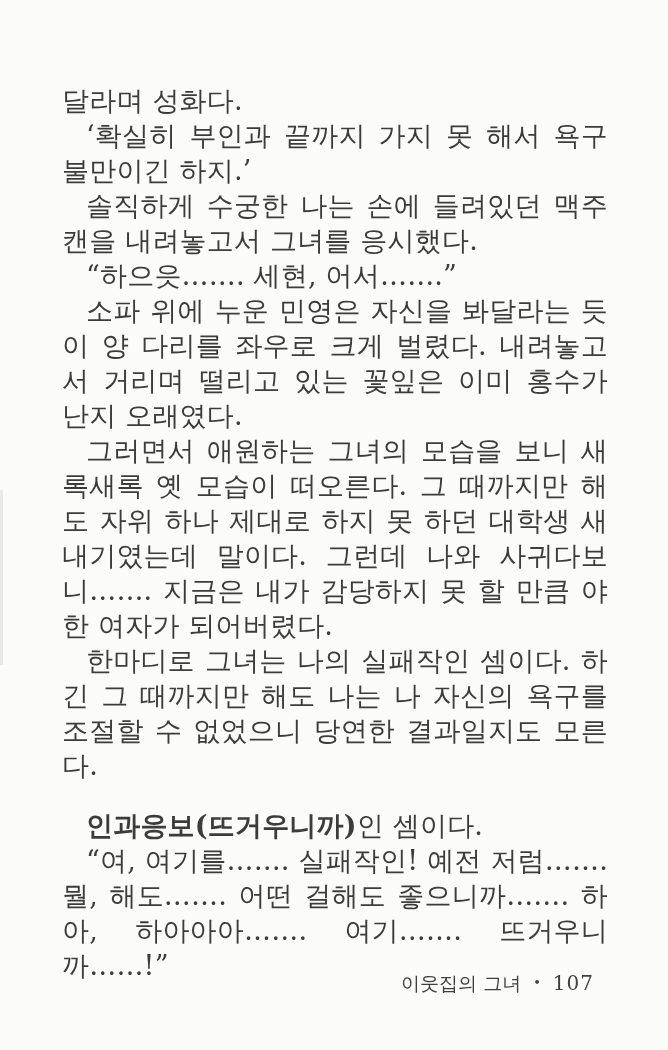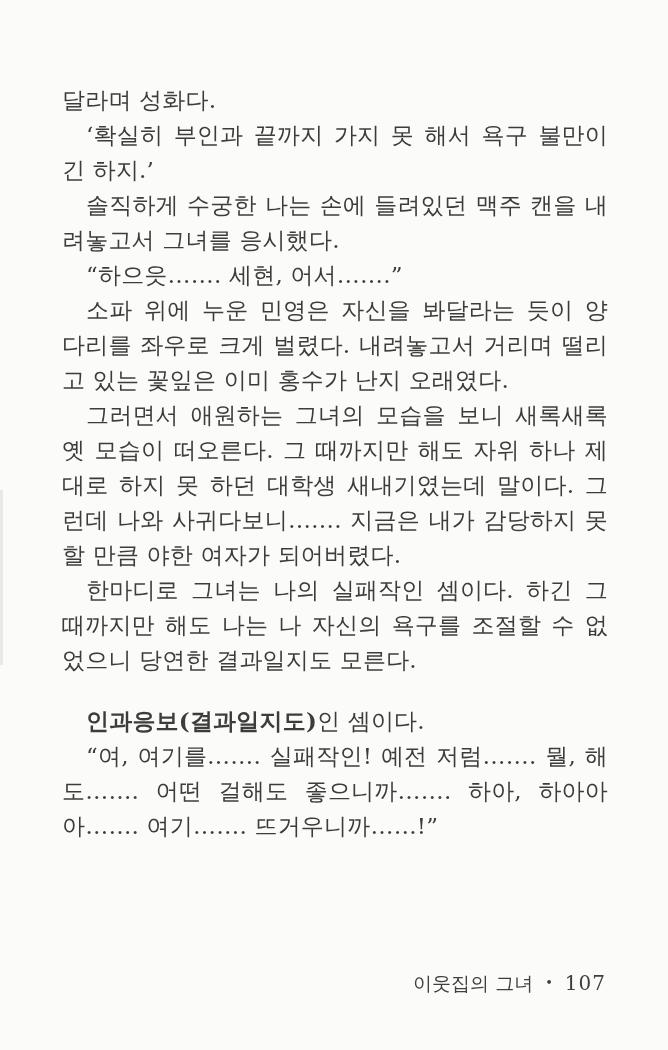--- a/index.html
+++ b/index.html
@@ -10,34 +10,34 @@
     background: #fbfbf9;
     font-family: "DejaVu Serif", "Liberation Serif", serif;
     color: #3c3c3c;
     overflow: hidden;
   }
   .content {
     position: absolute;
     left: 62px;
     top: 83px;
     width: 546px;
-    font-size: 23px;
+    font-size: 27px;
     line-height: 35px;
     text-align: justify;
     letter-spacing: 0.2px;
   }
   .content p { margin: 0; }
   .content p.indent { text-indent: 24px; }
   .gap-small { margin-top: 25px !important; }
   .gap-large { margin-top: 31px !important; }
   .bold { font-weight: bold; }
   .footer {
     position: absolute;
     top: 971px;
-    right: 62px;
+    right: 74px;
     font-size: 19px;
     color: #3f3f3f;
     white-space: nowrap;
   }
   .footer .sep {
     display: inline-block;
     margin: 0 12px;
     font-size: 13px;
     vertical-align: 3px;
   }
@@ -58,20 +58,20 @@
   <div class="edge-shadow"></div>
 
   <div class="content">
     <p>달라며 성화다.</p>
     <p class="indent">‘확실히 부인과 끝까지 가지 못 해서 욕구 불만이긴 하지.’</p>
     <p class="indent">솔직하게 수궁한 나는 손에 들려있던 맥주 캔을 내려놓고서 그녀를 응시했다.</p>
     <p class="indent">“하으읏……. 세현, 어서…….”</p>
     <p class="indent">소파 위에 누운 민영은 자신을 봐달라는 듯이 양 다리를 좌우로 크게 벌렸다. 내려놓고서 거리며 떨리고 있는 꽃잎은 이미 홍수가 난지 오래였다.</p>
     <p class="indent">그러면서 애원하는 그녀의 모습을 보니 새록새록 옛 모습이 떠오른다. 그 때까지만 해도 자위 하나 제대로 하지 못 하던 대학생 새내기였는데 말이다. 그런데 나와 사귀다보니……. 지금은 내가 감당하지 못 할 만큼 야한 여자가 되어버렸다.</p>
     <p class="indent">한마디로 그녀는 나의 실패작인 셈이다. 하긴 그 때까지만 해도 나는 나 자신의 욕구를 조절할 수 없었으니 당연한 결과일지도 모른다.</p>
-    <p class="indent gap-small"><span class="bold">인과응보(결과일지도)</span><span>인 셈이다.</span></p>
+    <p class="indent gap-small"><span class="bold">인과응보(뜨거우니까)</span><span>인 셈이다.</span></p>
     <p class="indent">“여, 여기를……. 실패작인! 예전 저럼……. 뭘, 해도……. 어떤 걸해도 좋으니까……. 하아, 하아아아……. 여기……. 뜨거우니까……!”</p>
   </div>
 
   <div class="footer">
     <span>이웃집의 그녀</span><span class="sep">•</span><span class="pagenum">107</span>
   </div>
 </div>
 
 </body></html>

